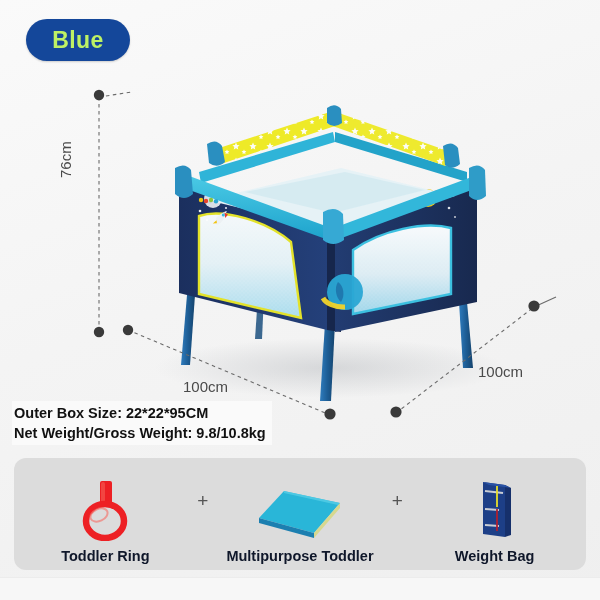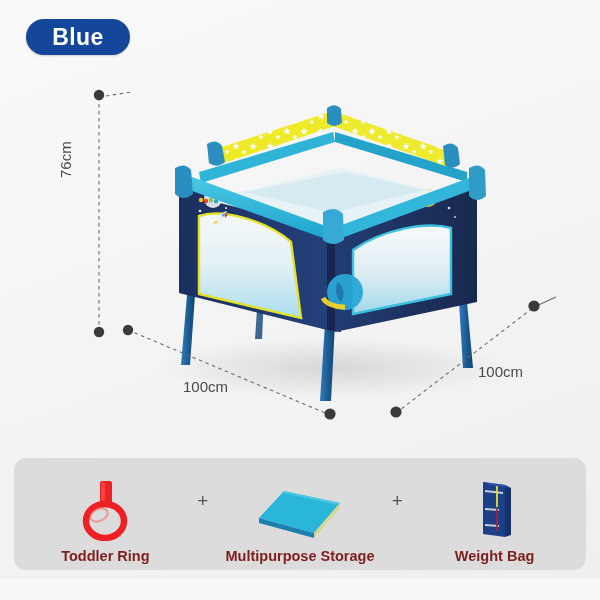--- a/index.html
+++ b/index.html
@@ -9,24 +9,24 @@
     font-family:"Liberation Sans",sans-serif;
     overflow:hidden;
     position:relative;
   }
   #stage{position:absolute;left:0;top:0;width:600px;height:600px;
          background:linear-gradient(160deg,#fafafa 0%,#f4f4f4 45%,#efefef 100%);}
 
   
   .badge{
     position:absolute;left:26px;top:19px;
-    min-width:104px;height:36px;
+    min-width:104px;height:42px;
     border-radius:21px;
     background:#14479a;
-    color:#ffffff;
+    color:#bef264;
     font-size:23px;font-weight:bold;
     display:flex;align-items:center;justify-content:center;
     letter-spacing:.4px;
     box-shadow:0 1px 2px rgba(0,0,0,.18);
     padding:0 16px;box-sizing:border-box;
   }
 
   
   .dimlayer{position:absolute;left:0;top:0;width:600px;height:600px;pointer-events:none;}
   .dimlabel{
@@ -55,21 +55,21 @@
     background:#dcdcdc;border-radius:12px;
     display:flex;align-items:center;justify-content:space-around;
     box-sizing:border-box;padding:0 8px;
   }
   .acc{
     display:flex;flex-direction:column;align-items:center;justify-content:flex-end;
     width:150px;height:100px;
   }
   .acc .art{height:62px;display:flex;align-items:flex-end;justify-content:center;}
   .acc .cap{
-    margin-top:7px;color:#7f1d1d;font-size:14.5px;font-weight:bold;white-space:nowrap;
+    margin-top:7px;color:#0f172a;font-size:14.5px;font-weight:bold;white-space:nowrap;
   }
   .plus{color:#555;font-size:19px;font-weight:500;padding-bottom:26px;}
   .bottombar{position:absolute;left:0;top:578px;width:600px;height:22px;background:#f7f7f7;}
   .hairline{position:absolute;left:0;top:577px;width:600px;height:1px;background:#ececec;}
 </style>
 </head>
 <body>
 
 <div id="stage">
 
@@ -242,20 +242,24 @@
   <div class="dimlayer">
     <div class="dimlabel dim-h">76cm</div>
     <div class="dimlabel dim-w-left">100cm</div>
     <div class="dimlabel dim-w-right">100cm</div>
   </div>
 
   <div class="badge">
     <span>Blue</span>
   </div>
 
+  <div class="spec">
+    <div>Outer Box Size: 22*22*95CM</div>
+    <div>Net Weight/Gross Weight: 9.8/10.8kg</div>
+  </div>
 
   <div class="acc-panel">
 
     <div class="acc">
       <div class="art">
         <svg width="58" height="62" viewBox="0 0 58 62">
           <rect x="24" y="2" width="12" height="26" rx="2" fill="#ed2024"></rect>
           <rect x="25" y="3" width="4" height="24" rx="2" fill="#f4554f" opacity=".7"></rect>
           <ellipse cx="29" cy="42" rx="19" ry="17" fill="none" stroke="#ed2024" stroke-width="6.5"></ellipse>
           <ellipse cx="23" cy="36" rx="9" ry="6" fill="none" stroke="#f4736c" stroke-width="2" opacity=".65" transform="rotate(-25 23 36)"></ellipse>
@@ -268,21 +272,21 @@
 
     <div class="acc">
       <div class="art">
         <svg width="92" height="58" viewBox="0 0 92 58">
           <path d="M30 8 L86 20 L60 50 L5 35 Z" fill="#29b6d8"></path>
           <path d="M5 35 L60 50 L60 55 L5 40 Z" fill="#1c7fb0"></path>
           <path d="M86 20 L60 50 L60 55 L86 25 Z" fill="#d6d88f"></path>
           <path d="M30 8 L86 20 L84 22 L30 10 Z" fill="#55cde6" opacity=".8"></path>
         </svg>
       </div>
-      <div class="cap">Multipurpose Storage</div>
+      <div class="cap">Multipurpose Toddler</div>
     </div>
 
     <div class="plus">+</div>
 
     <div class="acc">
       <div class="art">
         <svg width="44" height="62" viewBox="0 0 44 62">
           <path d="M10 3 L32 6 L32 58 L10 55 Z" fill="#1d3f87"></path>
           <path d="M32 6 L38 9 L38 56 L32 58 Z" fill="#16306b"></path>
           <path d="M10 3 L32 6 L38 9 L16 6 Z" fill="#2a53a5"></path>

